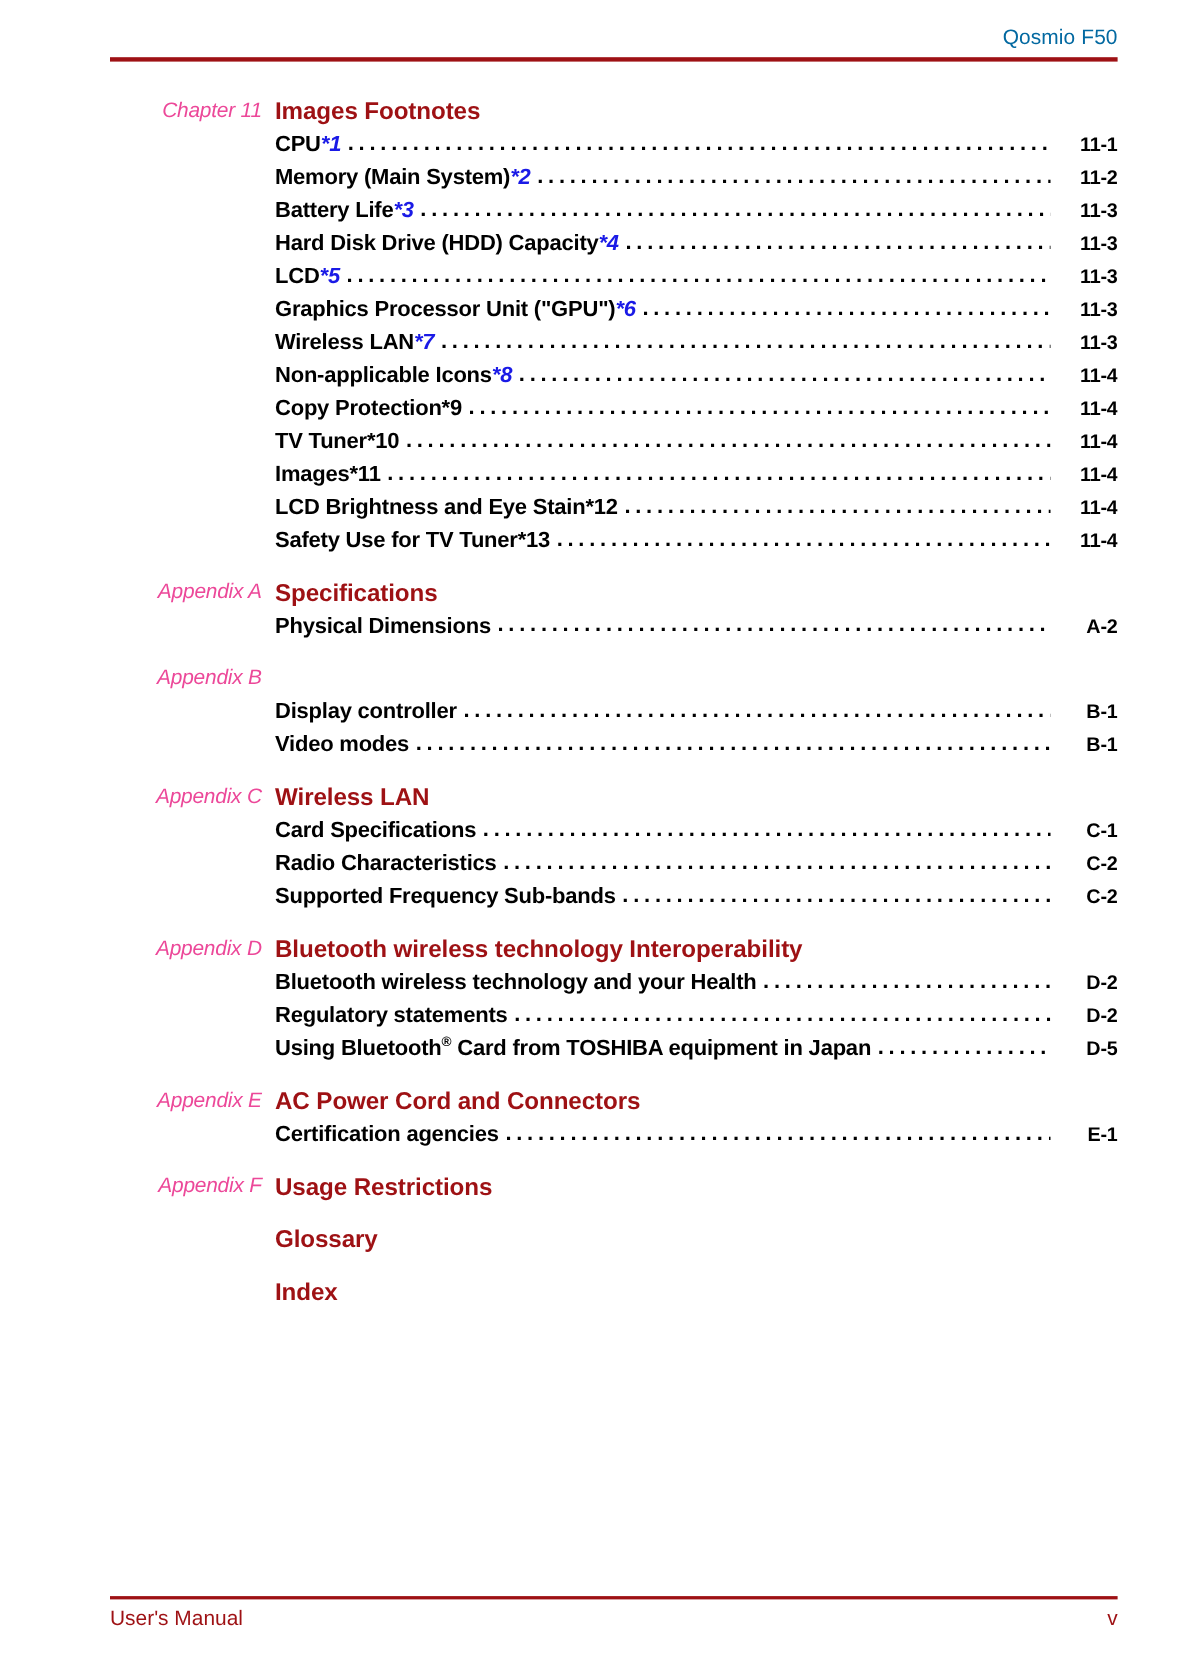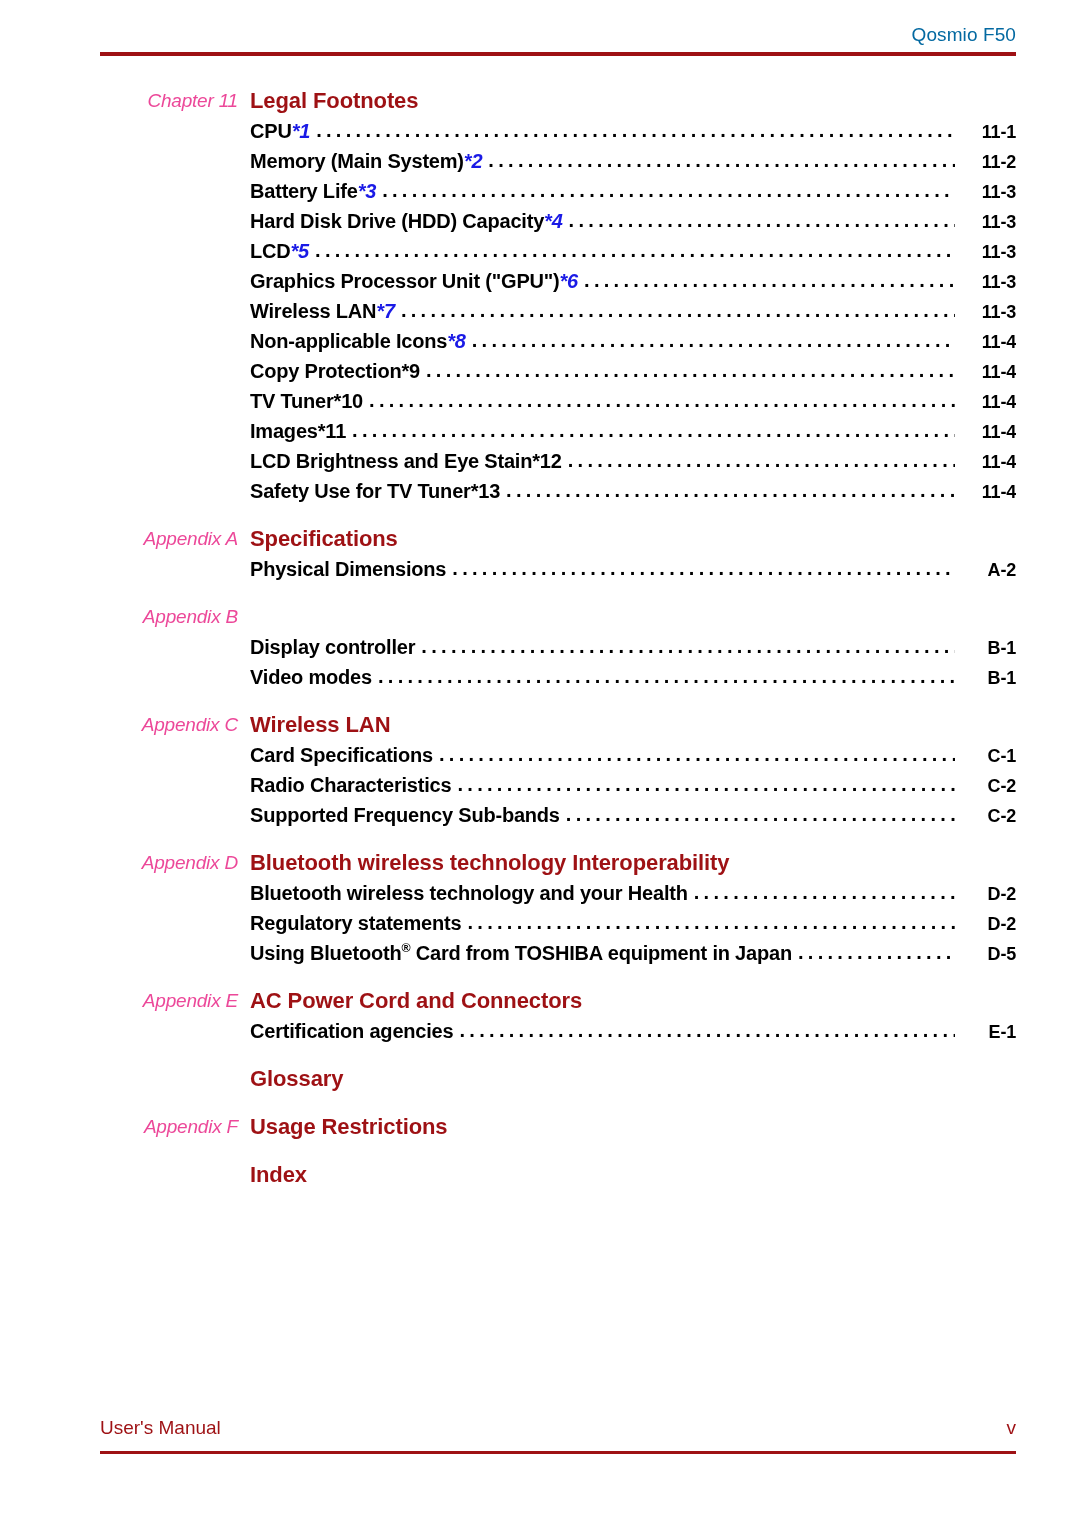--- a/index.html
+++ b/index.html
@@ -45,21 +45,21 @@
     height: 4px;
     background: #9E1114;
   }
   .rule-top { top: 52px; }
   .rule-bottom { top: 1451px; height: 3px; }
 
   
   .footer {
     position: absolute;
     left: 100px;
-    top: 1416px;
+    top: 1460px;
     width: 916px;
     height: 26px;
   }
   .footer-left {
     position: absolute;
     left: 0;
     top: 0;
     font-size: 19px;
     color: #9E1114;
     line-height: 24px;
@@ -178,21 +178,21 @@
 
   <div class="header">
     <span class="header-title">Qosmio F50</span>
   </div>
   <div class="rule rule-top"></div>
 
   <div class="toc" id="toc-root">
       <div class="group">
         <div class="group-head">
           <span class="group-prefix">Chapter 11</span>
-          <span class="group-title">Legal Footnotes</span>
+          <span class="group-title">Images Footnotes</span>
         </div>
         <div class="entries">
           <div class="entry">
             <span class="entry-label">CPU<span class="mark-blue">*1</span></span>
             <span class="leader">........................................................................................................................</span>
             <span class="entry-page">11-1</span>
           </div>
           <div class="entry">
             <span class="entry-label">Memory (Main System)<span class="mark-blue">*2</span></span>
             <span class="leader">........................................................................................................................</span>
@@ -339,27 +339,27 @@
         <div class="entries">
           <div class="entry">
             <span class="entry-label">Certification agencies</span>
             <span class="leader">........................................................................................................................</span>
             <span class="entry-page">E-1</span>
           </div>
         </div>
       </div>
       <div class="group">
         <div class="group-head">
-          <span class="group-title no-prefix">Glossary</span>
-        </div>
-      </div>
-      <div class="group">
-        <div class="group-head">
           <span class="group-prefix">Appendix F</span>
           <span class="group-title">Usage Restrictions</span>
+        </div>
+      </div>
+      <div class="group">
+        <div class="group-head">
+          <span class="group-title no-prefix">Glossary</span>
         </div>
       </div>
       <div class="group">
         <div class="group-head">
           <span class="group-title no-prefix">Index</span>
         </div>
       </div>
     </div>
 
   <div class="rule rule-bottom"></div>

